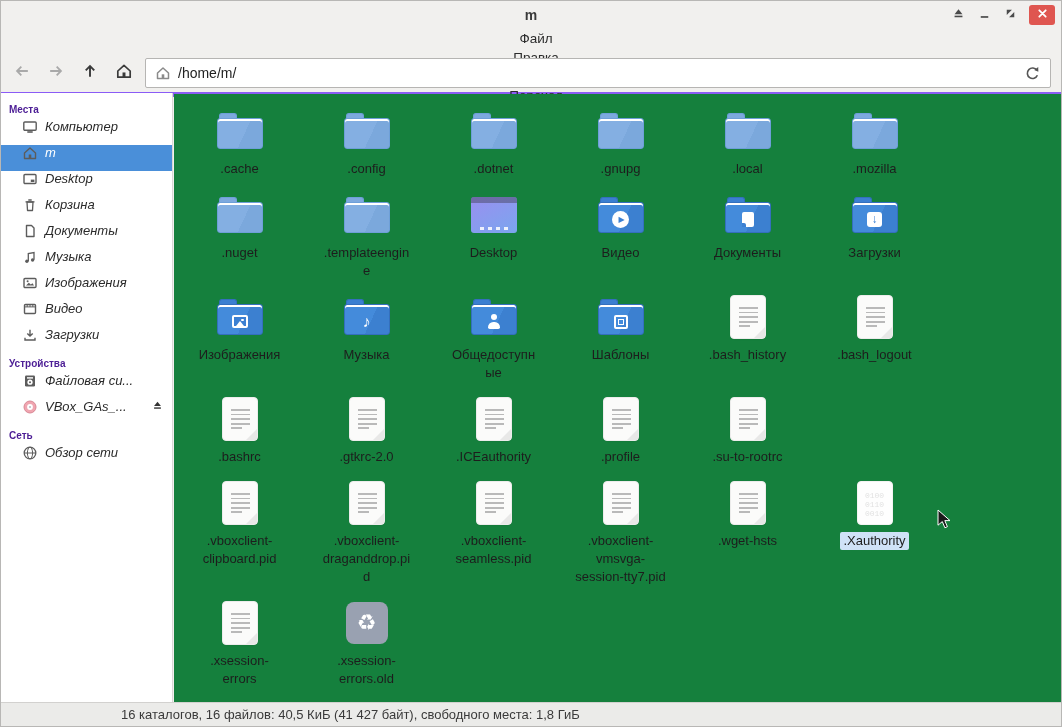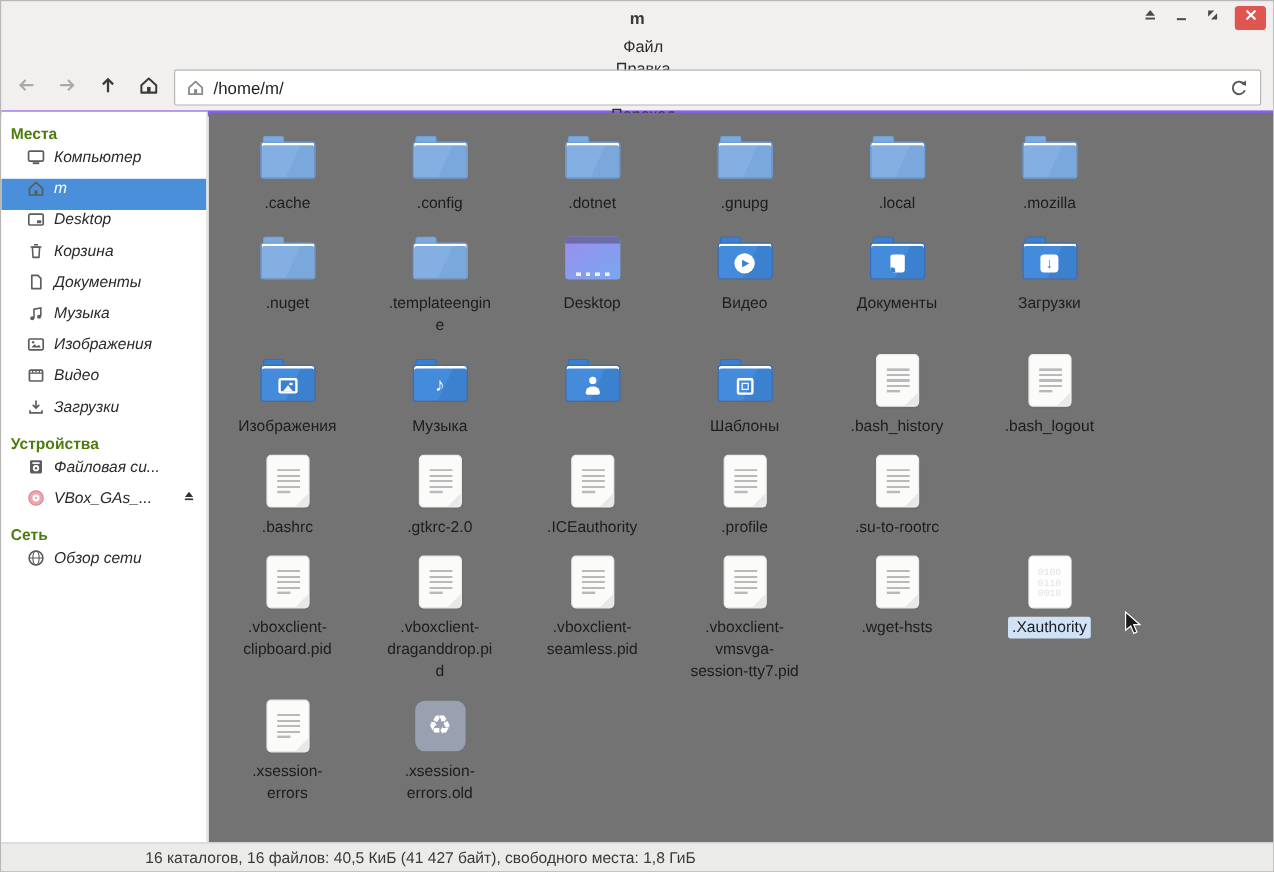--- a/index.html
+++ b/index.html
@@ -24,28 +24,28 @@
   .navbtn svg{width:18px;height:18px;}
   .nav-disabled{color:#a9a9a9;} .nav-active{color:#3a3a3a;}
   #pathbar{flex:1;height:28px;margin-left:4px;background:#fff;border:1px solid #b6b5b3;
            border-radius:2px;display:flex;align-items:center;padding:0 9px;gap:7px;}
   #pathbar .homeico{color:#8a8a8a;width:16px;height:16px;}
   #path-text{font-size:14px;color:#222;}
   #reload{margin-left:auto;color:#555;width:17px;height:17px;}
   
   #sidebar{position:absolute;left:0;top:92px;bottom:24px;width:172px;background:#fff;
            border-right:1px solid #d9d8d6;overflow:hidden;padding-top:6px;box-sizing:border-box;}
-  .side-header{font-weight:bold;font-size:13px;color:#4d7c0f;padding:5px 0 4px 8px;}
+  .side-header{font-weight:bold;font-size:10px;color:#4c1d95;padding:5px 0 4px 8px;}
   .side-item{height:26px;display:flex;align-items:flex-start;padding-left:21px;font-size:13px;color:#2a2a2a;font-style:italic;}
   .side-item .sico{width:16px;height:16px;margin-right:7px;color:#5c5c5c;flex-shrink:0;}
   .side-item .sico svg{width:16px;height:16px;display:block;}
   .side-item.selected{background:#4a8fd9;color:#fff;}
   .side-eject{margin-left:auto;margin-right:8px;width:13px;height:13px;color:#333;}
   
-  #filearea{position:absolute;left:173px;top:93px;right:0;bottom:24px;background:#737373;
+  #filearea{position:absolute;left:173px;top:93px;right:0;bottom:24px;background:#15803d;
             overflow:hidden;padding-top:13px;box-sizing:border-box;}
   .filerow{display:flex;padding-left:2px;margin-bottom:13px;}
   .cell{width:127px;display:flex;flex-direction:column;align-items:center;flex-shrink:0;}
   .iconwrap{height:48px;display:flex;align-items:center;justify-content:center;margin-bottom:5px;}
   .label{font-size:13px;line-height:18px;color:#1d1d1d;text-align:center;max-width:92px;
          overflow-wrap:anywhere;padding:0 3px;border-radius:2px;}
   .cell.selected .label{background:#cfe2f7;}
   
   .folderic{position:relative;width:46px;height:37px;display:block;}
   .ftab{position:absolute;top:0;left:2px;width:18px;height:9px;background:#7da9de;
@@ -462,20 +462,21 @@
               <span class="ftab"></span>
               <span class="fbody"></span>
               <span class="femblem">
                 <span class="em person">
                   <span class="head"></span>
                   <span class="bodyp"></span>
                 </span>
               </span>
             </span>
           </div>
+          <div class="label">Общедоступные</div>
         </div>
         <div class="cell">
           <div class="iconwrap">
             <span class="folderic accent">
               <span class="ftab"></span>
               <span class="fbody"></span>
               <span class="femblem">
                 <span class="em tmpl">
                   <span class="innersq"></span>
                 </span>

